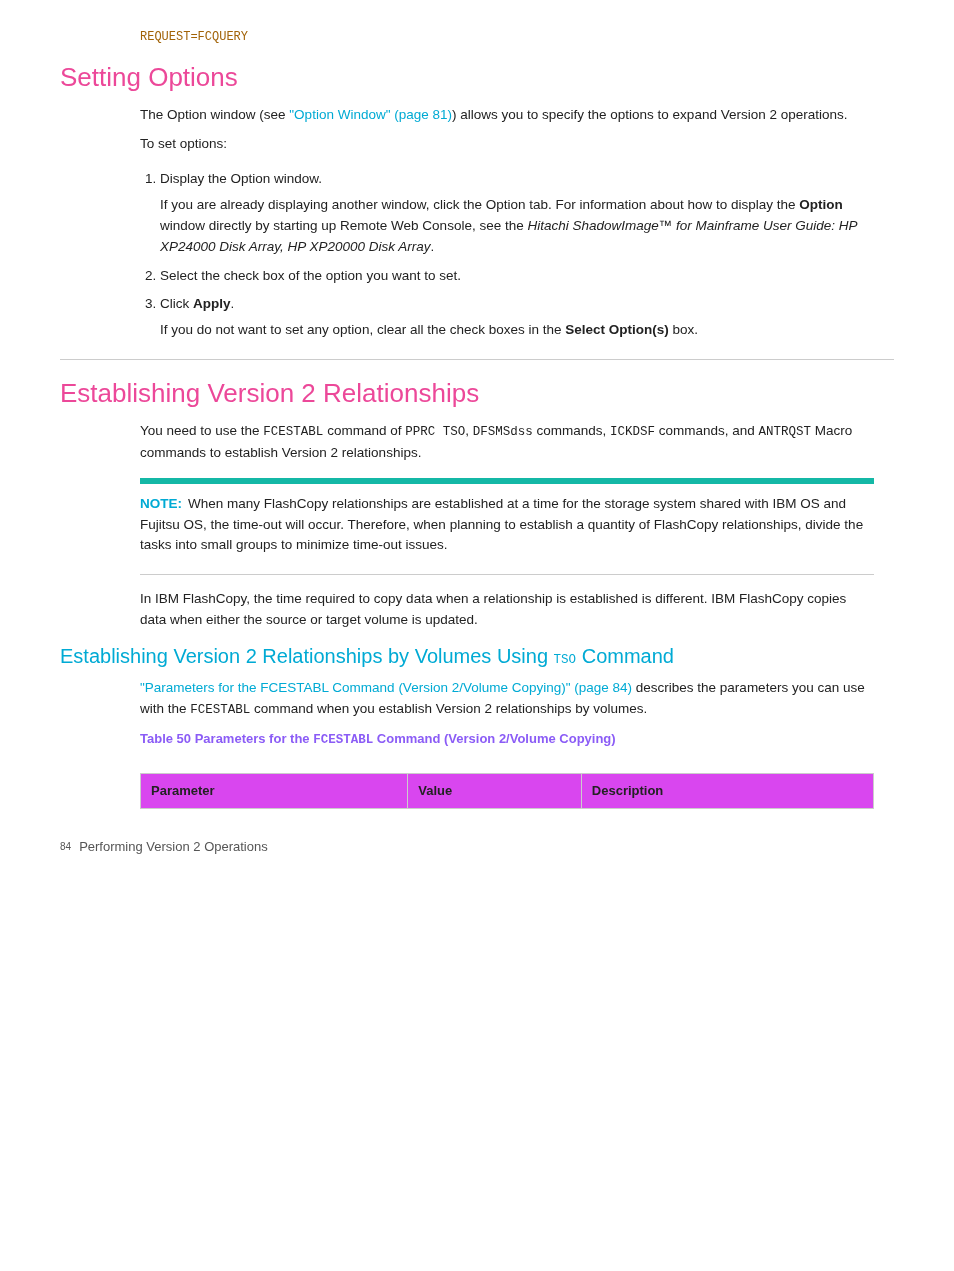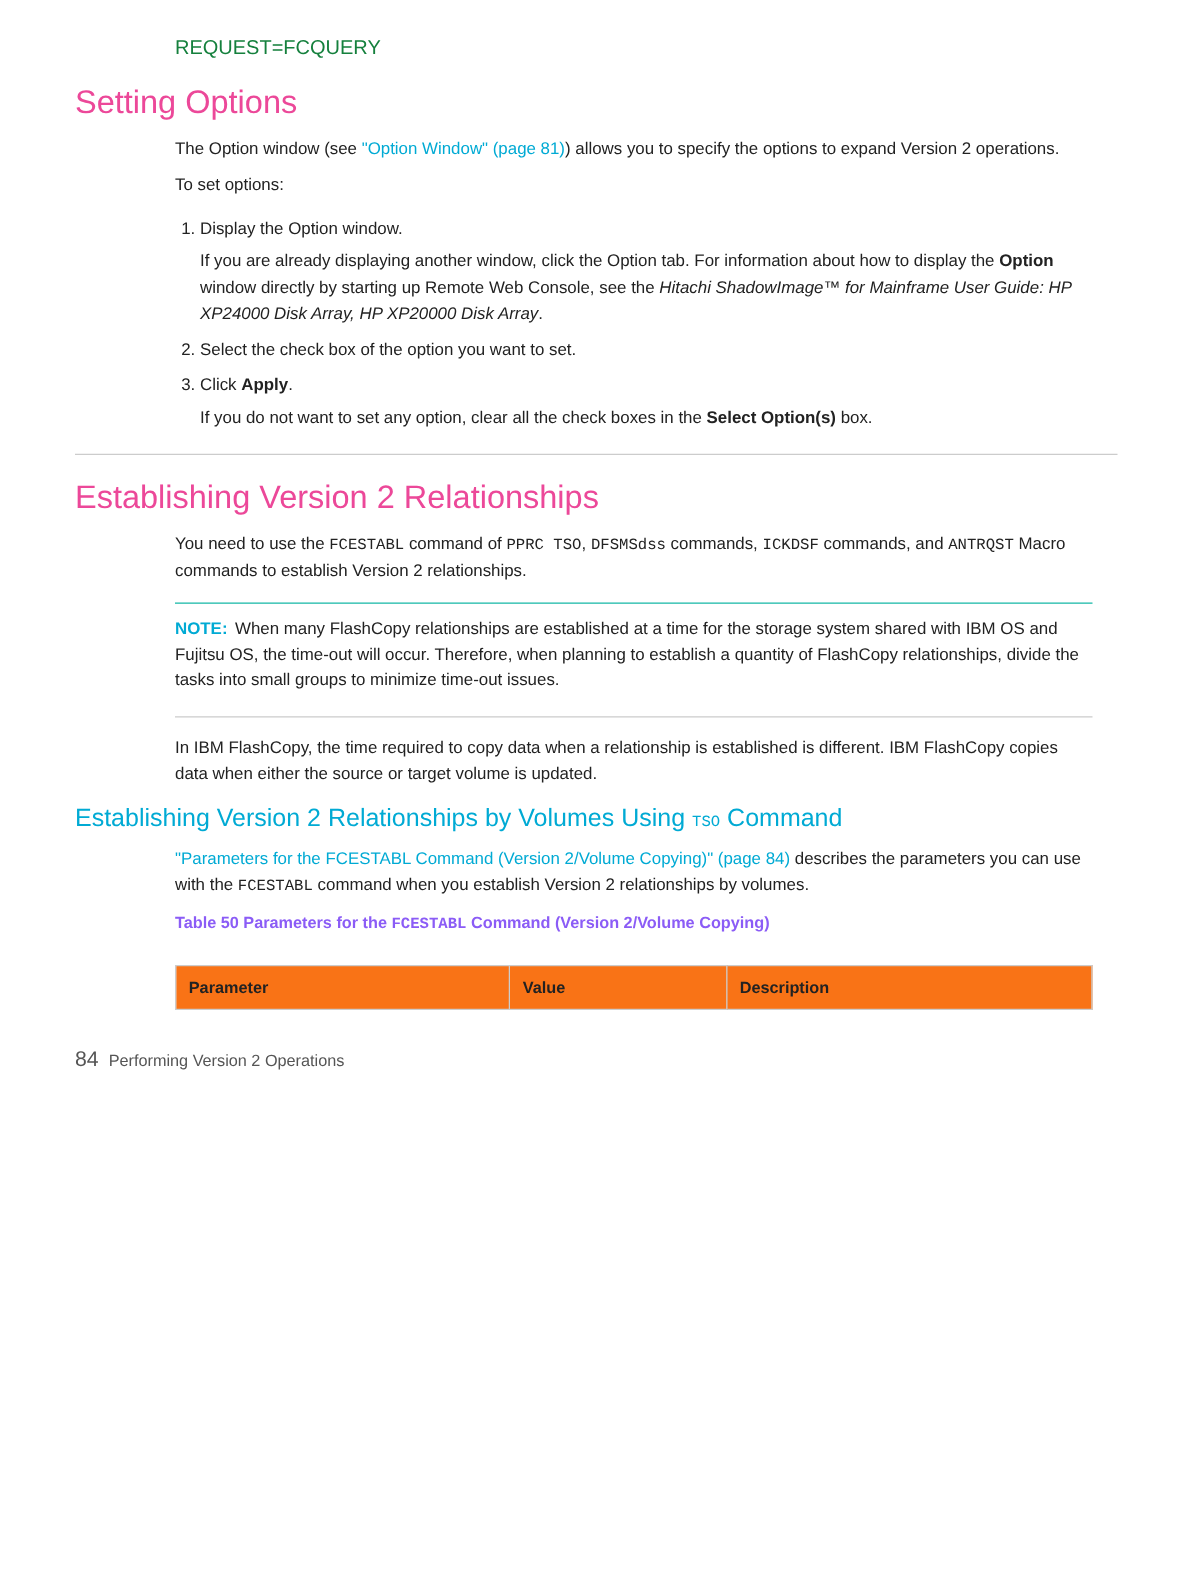--- a/index.html
+++ b/index.html
@@ -6,23 +6,23 @@
     body {
       font-family: Arial, Helvetica, sans-serif;
       font-size: 13.5px;
       color: #222;
       background: #fff;
       width: 954px;
       min-height: 1271px;
       padding: 30px 60px 40px 60px;
     }
     .request-header {
-      font-family: Liberation Sans, sans-serif;
-      font-size: 16px;
-      color: #15803d;
+      font-family: Liberation Mono, monospace;
+      font-size: 12px;
+      color: #a16207;
       margin-bottom: 18px;
       margin-left: 80px;
     }
     h1.section-title {
       color: #ec4899;
       font-size: 26px;
       font-weight: normal;
       margin-bottom: 12px;
     }
     h2.subsection-title {
@@ -56,21 +56,21 @@
       margin-top: 5px;
       margin-left: 0;
     }
     .italic { font-style: italic; }
     .bold { font-weight: bold; }
     code, .mono {
       font-family: 'Courier New', monospace;
       font-size: 12.5px;
     }
     .note-block {
-      border-top: 1px solid #14b8a6;
+      border-top: 6px solid #14b8a6;
       border-bottom: 1px solid #ccc;
       padding: 10px 0 10px 0;
       margin: 14px 0;
       line-height: 1.55;
     }
     .note-label {
       color: #00aad4;
       font-weight: bold;
       margin-right: 6px;
     }
@@ -89,42 +89,42 @@
       font-family: 'Courier New', monospace;
       font-size: 12.5px;
     }
     table.params-table {
       width: 100%;
       border-collapse: collapse;
       font-size: 13px;
       margin-top: 4px;
     }
     table.params-table th {
-      background: #f97316;
+      background: #d946ef;
       border: 1px solid #ccc;
       padding: 7px 10px;
       text-align: left;
       font-weight: bold;
     }
     table.params-table td {
       border: 1px solid #ccc;
       padding: 7px 10px;
       vertical-align: top;
       line-height: 1.5;
     }
     .footer-line {
       margin-top: 30px;
       font-size: 13px;
       color: #555;
       display: flex;
       align-items: center;
       gap: 8px;
     }
     .footer-page {
-      font-size: 17px;
+      font-size: 10px;
       color: #555;
     }
   </style>
 </head>
 <body>
 
 <div class="request-header">REQUEST=FCQUERY</div>
 
 <h1 class="section-title">Setting Options</h1>
 

